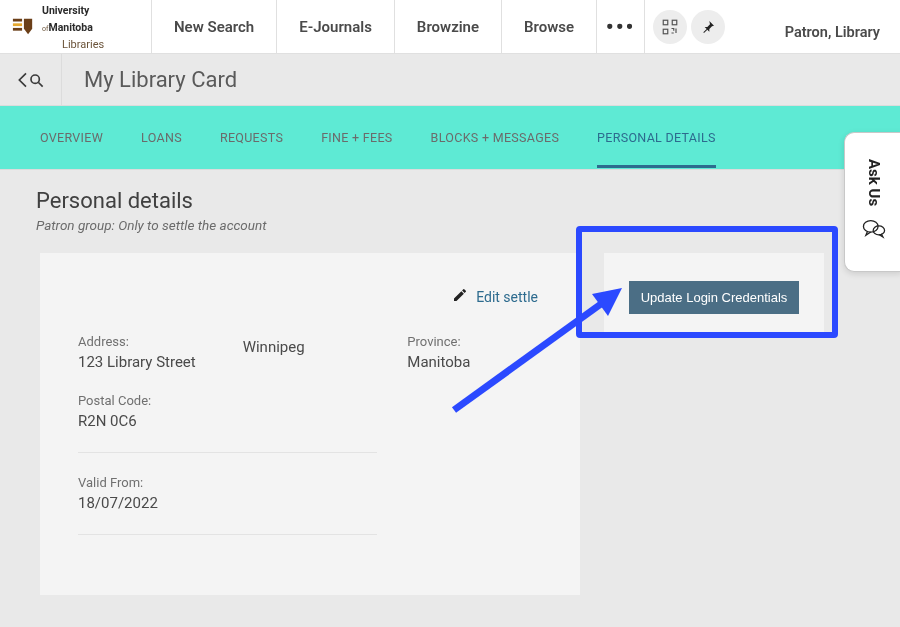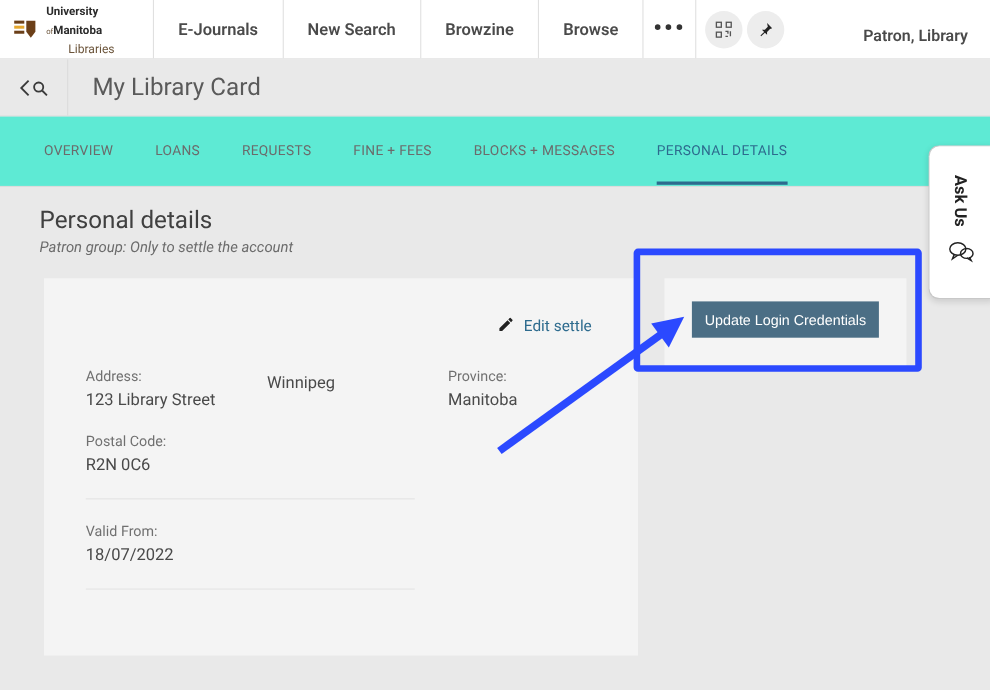--- a/index.html
+++ b/index.html
@@ -19,21 +19,21 @@
     align-items: stretch;
     background: #fff;
     height: 54px;
     border-bottom: 1px solid #e0e0e0;
   }
   .logo-cell {
     display: flex;
     align-items: center;
     padding: 0 10px;
     border-right: 1px solid #e0e0e0;
-    width: 140px;
+    width: 152px;
     gap: 6px;
   }
   .logo-mark {
     width: 28px;
     height: 24px;
     display: flex;
     align-items: center;
     justify-content: center;
   }
   .logo-text { line-height: 1.05; }
@@ -193,21 +193,21 @@
     color: #4a4a4a;
     margin-top: 4px;
   }
   .divider { grid-column: 1 / span 2; border-top: 1px solid #e3e3e3; height:0; }
 
   .update-card {
     background: #f4f4f4;
     padding: 28px 24px;
     display: flex;
     justify-content: center;
-    align-items: flex-end;
+    align-items: flex-start;
     width: 220px;
     height: 82px;
   }
   .update-btn {
     background: #4b6e85;
     color: #fff;
     font-size: 13px;
     padding: 9px 12px;
     border: none;
     cursor: pointer;
@@ -264,22 +264,22 @@
         <rect x="1" y="13" width="10" height="3" fill="#6b3f18"></rect>
         <path d="M13 3 L22 3 L22 14 L17.5 20 L13 14 Z" fill="#6b3f18"></path>
       </svg>
     </span>
     <span class="logo-text">
       <div><span class="ln1">University</span></div>
       <div><span class="ln2" style="font-size:7px">of</span><span class="ln1">Manitoba</span>
       <span class="lib">Libraries</span></div>
     </span>
   </div>
+  <div class="nav-link">New Search</div>
   <div class="nav-link">E-Journals</div>
-  <div class="nav-link">New Search</div>
   <div class="nav-link">Browzine</div>
   <div class="nav-link">Browse</div>
   <div class="nav-more">•••</div>
   <div class="nav-icons">
     <div class="circ-btn">
       <svg viewBox="0 0 24 24" width="18" height="18" fill="none" stroke="#555" stroke-width="1.6">
         <rect x="3" y="3" width="6" height="6"></rect>
           <rect x="15" y="3" width="6" height="6"></rect>
         <rect x="3" y="15" width="6" height="6"></rect>
         <path d="M14 14h3v3M20 14v6M14 20h3"></path>

